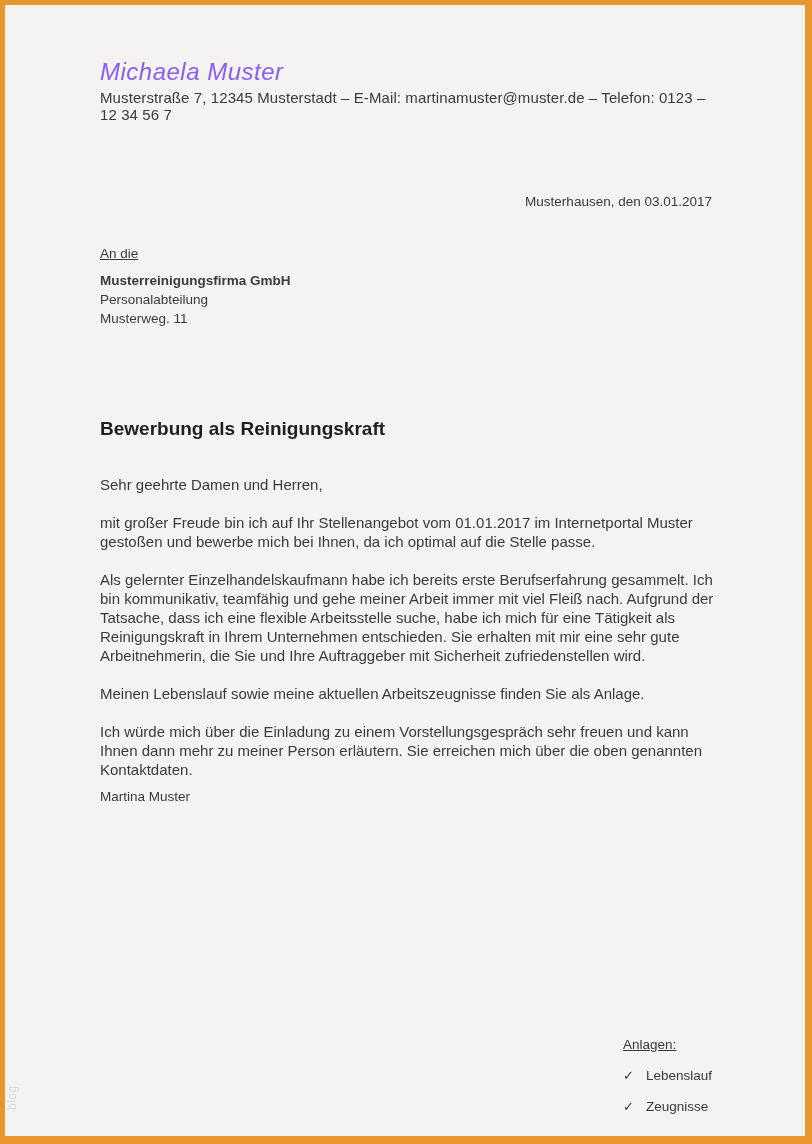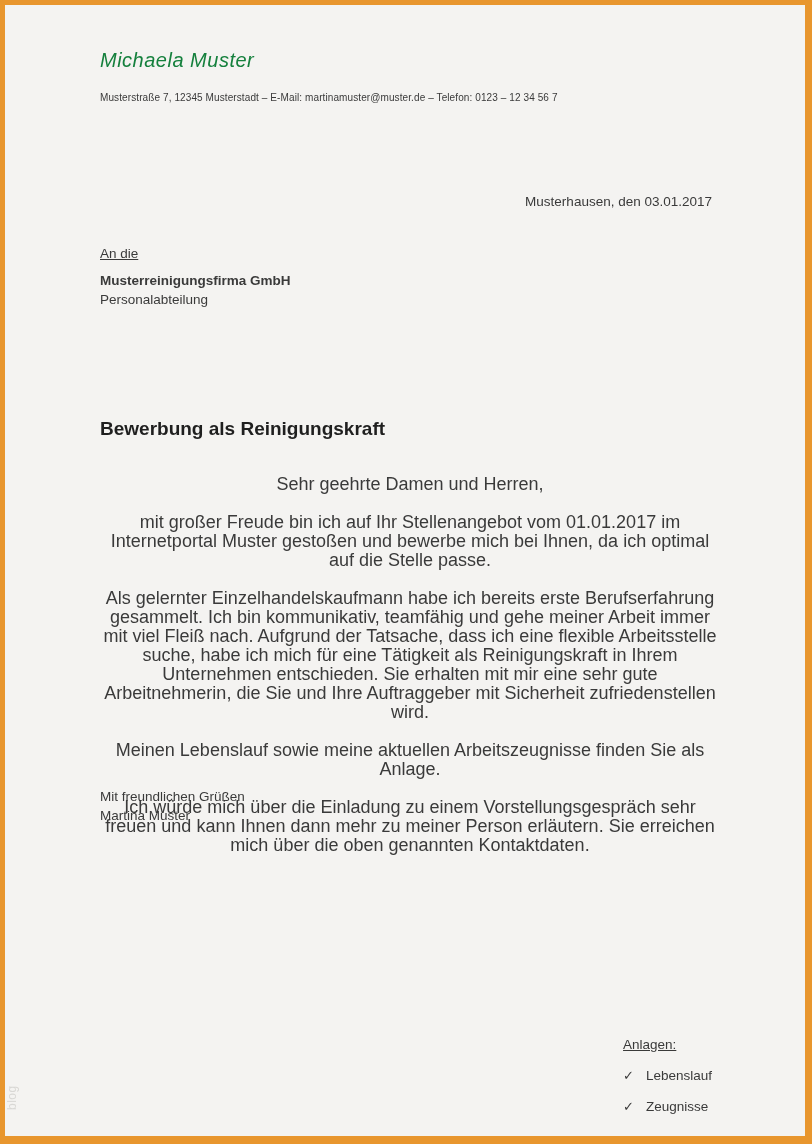--- a/index.html
+++ b/index.html
@@ -15,27 +15,27 @@
     background:#F4F3F1;
     border-top:5px solid #E8962E;
     border-left:5px solid #E8962E;
     border-right:7px solid #E8962E;
     border-bottom:8px solid #E8962E;
     color:#3A3A3A;
     overflow:hidden;
   }
 
   .sender-name {
-    position:absolute; left:95px; top:40px;
-    font-size:20px; font-style:italic; letter-spacing:0.5px;
-    color:#15803d; line-height:30px;
+    position:absolute; left:95px; top:52px;
+    font-size:24px; font-style:italic; letter-spacing:0.5px;
+    color:#8b5cf6; line-height:30px;
   }
   .sender-contact {
     position:absolute; left:95px; top:84px; width:620px;
-    font-size:10px; line-height:17px; letter-spacing:0.1px;
+    font-size:15px; line-height:17px; letter-spacing:0.1px;
   }
 
   .date-line {
     position:absolute; right:93px; top:188px;
     font-size:13.5px; line-height:17px;
   }
 
   .recipient {
     position:absolute; left:95px; top:239px; width:400px;
     font-size:13.5px; line-height:19px;
@@ -43,21 +43,21 @@
   .recipient .intro { text-decoration:underline; }
   .recipient .company { font-weight:bold; margin-top:8px; }
 
   .subject-line {
     position:absolute; left:95px; top:411px; width:617px;
     font-size:19px; font-weight:bold; color:#1f1f1f; line-height:25px;
   }
 
   .letter-body {
     position:absolute; left:95px; top:470px; width:620px;
-    font-size:18px; line-height:19px;text-align:center;
+    font-size:15px; line-height:19px;
   }
   .letter-body p { margin-top:19px; }
   .letter-body p.greeting { margin-top:0; }
 
   .closing {
     position:absolute; left:95px; top:782px; width:400px;
     font-size:13.5px; line-height:19px;
   }
   .closing .signature {
     font-size:27px; font-style:italic; letter-spacing:0.5px;
@@ -86,34 +86,34 @@
   <div class="sender-name">Michaela Muster</div>
 
   <div class="sender-contact">Musterstraße 7, 12345 Musterstadt – E-Mail: martinamuster@muster.de – Telefon: 0123 – 12 34 56 7</div>
 
   <div class="date-line">Musterhausen, den 03.01.2017</div>
 
   <div class="recipient">
     <div class="intro">An die</div>
     <div class="company">Musterreinigungsfirma GmbH</div>
     <div>Personalabteilung</div>
+    <div>Musterweg. 11</div>
   </div>
 
   <div class="subject-line">Bewerbung als Reinigungskraft</div>
 
   <div class="letter-body">
     <p class="greeting">Sehr geehrte Damen und Herren,</p>
     <p>mit großer Freude bin ich auf Ihr Stellenangebot vom 01.01.2017 im Internetportal Muster gestoßen und bewerbe mich bei Ihnen, da ich optimal auf die Stelle passe.</p>
     <p>Als gelernter Einzelhandelskaufmann habe ich bereits erste Berufserfahrung gesammelt. Ich bin kommunikativ, teamfähig und gehe meiner Arbeit immer mit viel Fleiß nach. Aufgrund der Tatsache, dass ich eine flexible Arbeitsstelle suche, habe ich mich für eine Tätigkeit als Reinigungskraft in Ihrem Unternehmen entschieden. Sie erhalten mit mir eine sehr gute Arbeitnehmerin, die Sie und Ihre Auftraggeber mit Sicherheit zufriedenstellen wird.</p>
     <p>Meinen Lebenslauf sowie meine aktuellen Arbeitszeugnisse finden Sie als Anlage.</p>
     <p>Ich würde mich über die Einladung zu einem Vorstellungsgespräch sehr freuen und kann Ihnen dann mehr zu meiner Person erläutern. Sie erreichen mich über die oben genannten Kontaktdaten.</p>
   </div>
 
   <div class="closing">
-    <div>Mit freundlichen Grüßen</div>
     <div>Martina Muster</div>
   </div>
 
   <div class="attachments">
     <div class="att-title">Anlagen:</div>
     <div class="att-item">
       <span class="check">✓</span><span>Lebenslauf</span>
     </div>
     <div class="att-item">
       <span class="check">✓</span><span>Zeugnisse</span>

